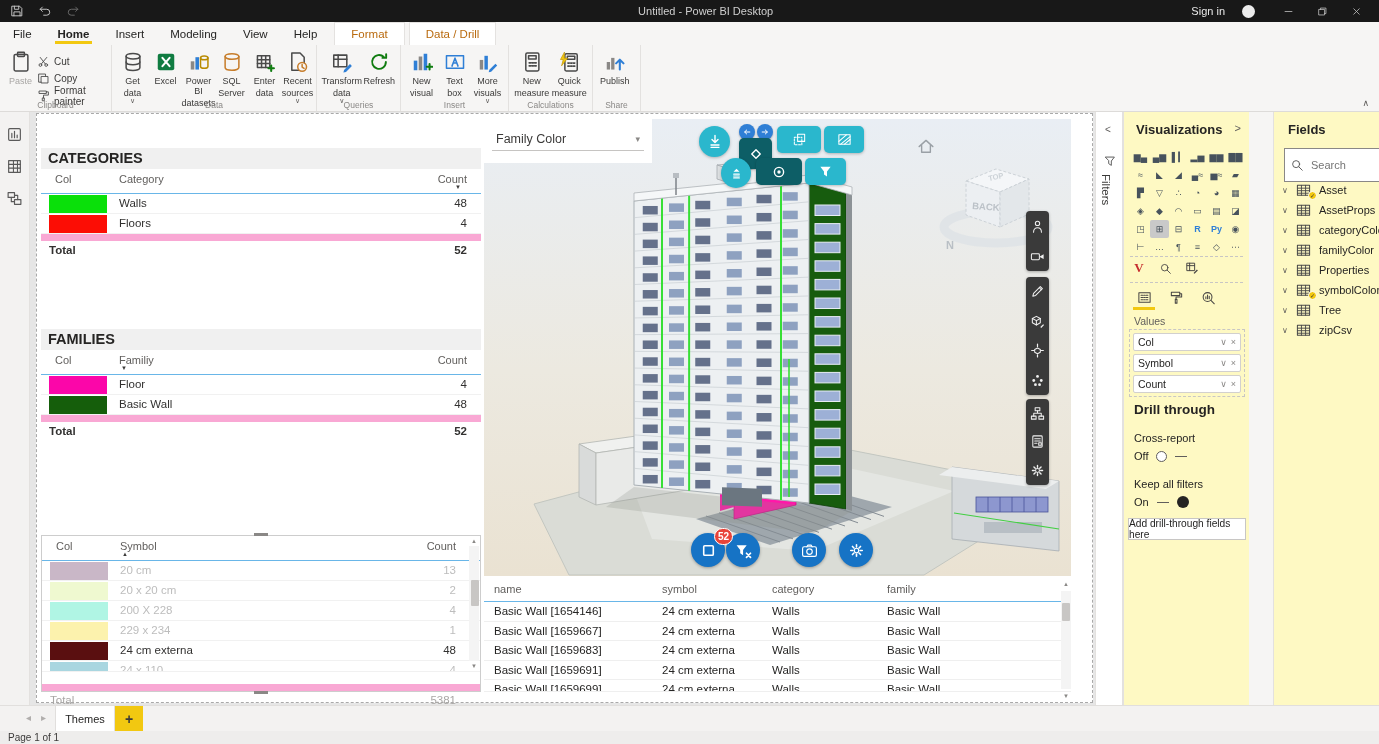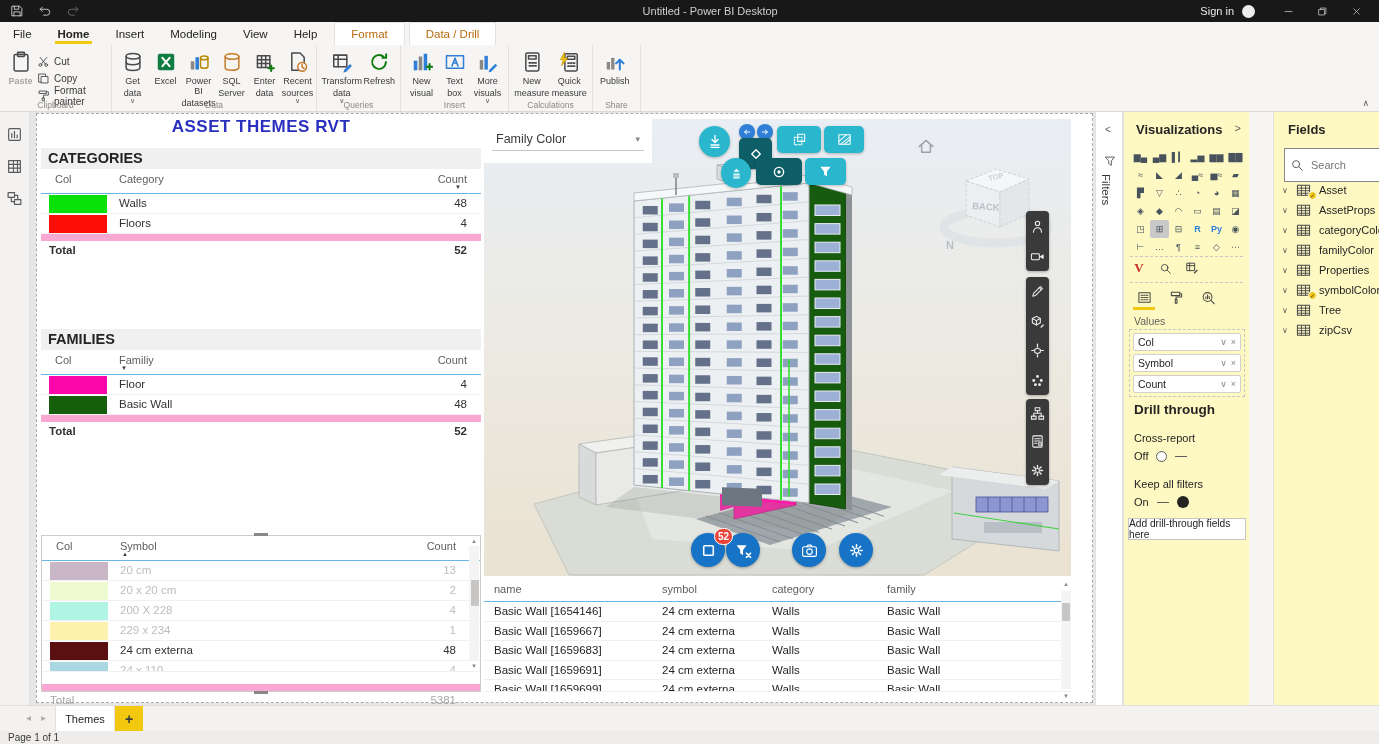--- a/index.html
+++ b/index.html
@@ -6,40 +6,40 @@
   *{box-sizing:border-box;font-family:"Liberation Sans",sans-serif;}
   .app{position:relative;width:1379px;height:744px;background:#f6f5f4;overflow:hidden;}
   .abs{position:absolute;}
   
   .titlebar{position:absolute;left:0;top:0;width:1379px;height:22px;background:#181818;display:flex;align-items:center;color:#c8c8c8;}
   .tb-left{display:flex;align-items:center;gap:14px;padding-left:10px;width:220px;}
   .tb-ic{width:14px;height:14px;display:inline-flex;align-items:center;justify-content:center;color:#c8c8c8;}
   .tb-ic.dim{opacity:.45;}
   .tb-title{flex:1;text-align:center;font-size:11px;color:#cfcfcf;}
   .tb-right{display:flex;align-items:center;gap:0;padding-right:6px;}
-  .signin{font-size:11px;color:#e8e8e8;margin-right:8px;cursor:pointer;}
+  .signin{font-size:11px;color:#e8e8e8;margin-right:17px;cursor:pointer;}
   .avatar{width:13px;height:13px;border-radius:50%;background:#ececec;margin-right:16px;}
   .winbtn{width:34px;height:22px;display:inline-flex;align-items:center;justify-content:center;color:#cfcfcf;}
   
   .menubar{position:absolute;left:0;top:22px;width:1379px;height:23px;background:#f6f5f4;display:flex;align-items:stretch;font-size:11.5px;color:#252423;}
   .menu-item{padding:0 13px;display:flex;align-items:center;position:relative;cursor:pointer;white-space:nowrap;}
   .menu-item.active{font-weight:bold;}
   .menu-item.active::after{content:"";position:absolute;left:10px;right:10px;bottom:1px;height:3px;background:#f2c811;}
   .menu-item.ctx{background:#fff;border:1px solid #e4e2e0;border-bottom:none;color:#b96a0e;margin-left:4px;padding:0 16px;}
   
   .ribbon{position:absolute;left:0;top:45px;width:1379px;height:67px;background:#f6f5f4;border-bottom:1px solid #dddbd9;display:flex;}
   .rgroup{position:relative;height:100%;border-right:1px solid #e3e1df;padding:3px 4px 12px 4px;display:flex;align-items:flex-start;}
   .rgroup-label{position:absolute;left:0;right:0;bottom:1px;text-align:center;font-size:8.5px;color:#8a8886;}
   .bigbtn{display:flex;flex-direction:column;align-items:center;padding:2px 3px;min-width:33px;cursor:pointer;}
   .bigbtn .bicon{height:24px;display:flex;align-items:center;justify-content:center;}
   .bigbtn .blab{font-size:9px;line-height:10px;color:#3b3a39;text-align:center;margin-top:2px;}
   .bigbtn .dd{font-size:7px;color:#605e5c;line-height:6px;}
   .smallcol{display:flex;flex-direction:column;justify-content:flex-start;gap:2px;padding-top:6px;}
   .smallbtn{display:flex;align-items:center;gap:4px;font-size:10px;color:#3b3a39;height:15px;cursor:pointer;}
-  .paste-dim .blab{color:#a8a6a4;font-weight:bold;}
+  .paste-dim .blab{color:#a8a6a4;}
   .ribbon-collapse{position:absolute;right:10px;top:98px;font-size:9px;color:#605e5c;cursor:pointer;}
   
   .leftrail{position:absolute;left:0;top:112px;width:30px;height:593px;background:#f3f2f1;border-right:1px solid #e3e1df;display:flex;flex-direction:column;align-items:center;gap:12px;padding-top:12px;}
   .railbtn{width:20px;height:20px;display:flex;align-items:center;justify-content:center;color:#5a5a5a;cursor:pointer;}
   .canvas{position:absolute;left:30px;top:112px;width:1065px;height:593px;background:#e6e6e6;}
   .page{position:absolute;left:6px;top:1px;width:1057px;height:590px;background:#fff;border:1px dashed #a9a9a9;}
   
   .vis-title{position:absolute;left:4px;top:3px;width:440px;height:28px;text-align:center;}
   .vis-title span{font-size:17px;font-weight:bold;color:#2a2fc0;letter-spacing:.5px;}
   .vt-scroll{position:absolute;right:-14px;top:2px;width:5px;height:22px;background:#cfcdcb;}
@@ -419,24 +419,20 @@
         <svg viewBox="0 0 16 16" width="17" height="17" fill="none" stroke="#5a5a5a" stroke-width="1.1" stroke-linecap="round" stroke-linejoin="round" style="color:#5a5a5a">
           <rect x="2" y="2.5" width="6" height="4.5"></rect>
           <rect x="8" y="9" width="6" height="4.5"></rect>
           <path d="M5 7v4h3M11 9V5h-3"></path>
         </svg>
       </span>
   </div>
 
   <div class="canvas">
     <div class="page">
-      <div class="vis-title">
-        <span>ASSET THEMES RVT</span>
-        <div class="vt-scroll"></div>
-      </div>
       <div id="vis-categories" class="abs" style="left:4px;top:34px;width:440px;">
           <div class="vheading">CATEGORIES</div>
           <div style="position: relative; margin-top: 21px;">
             <div class="t-head">
               <span class="t-col" style="left: 14px;">Col</span>
               <span class="t-col" style="left: 78px;">Category</span>
               <span class="t-col" style="right: 14px;">Count</span>
               <span class="sortarrow" style="right: 20px;">▼</span>
             </div>
             <div class="t-body" style="overflow: hidden;">

